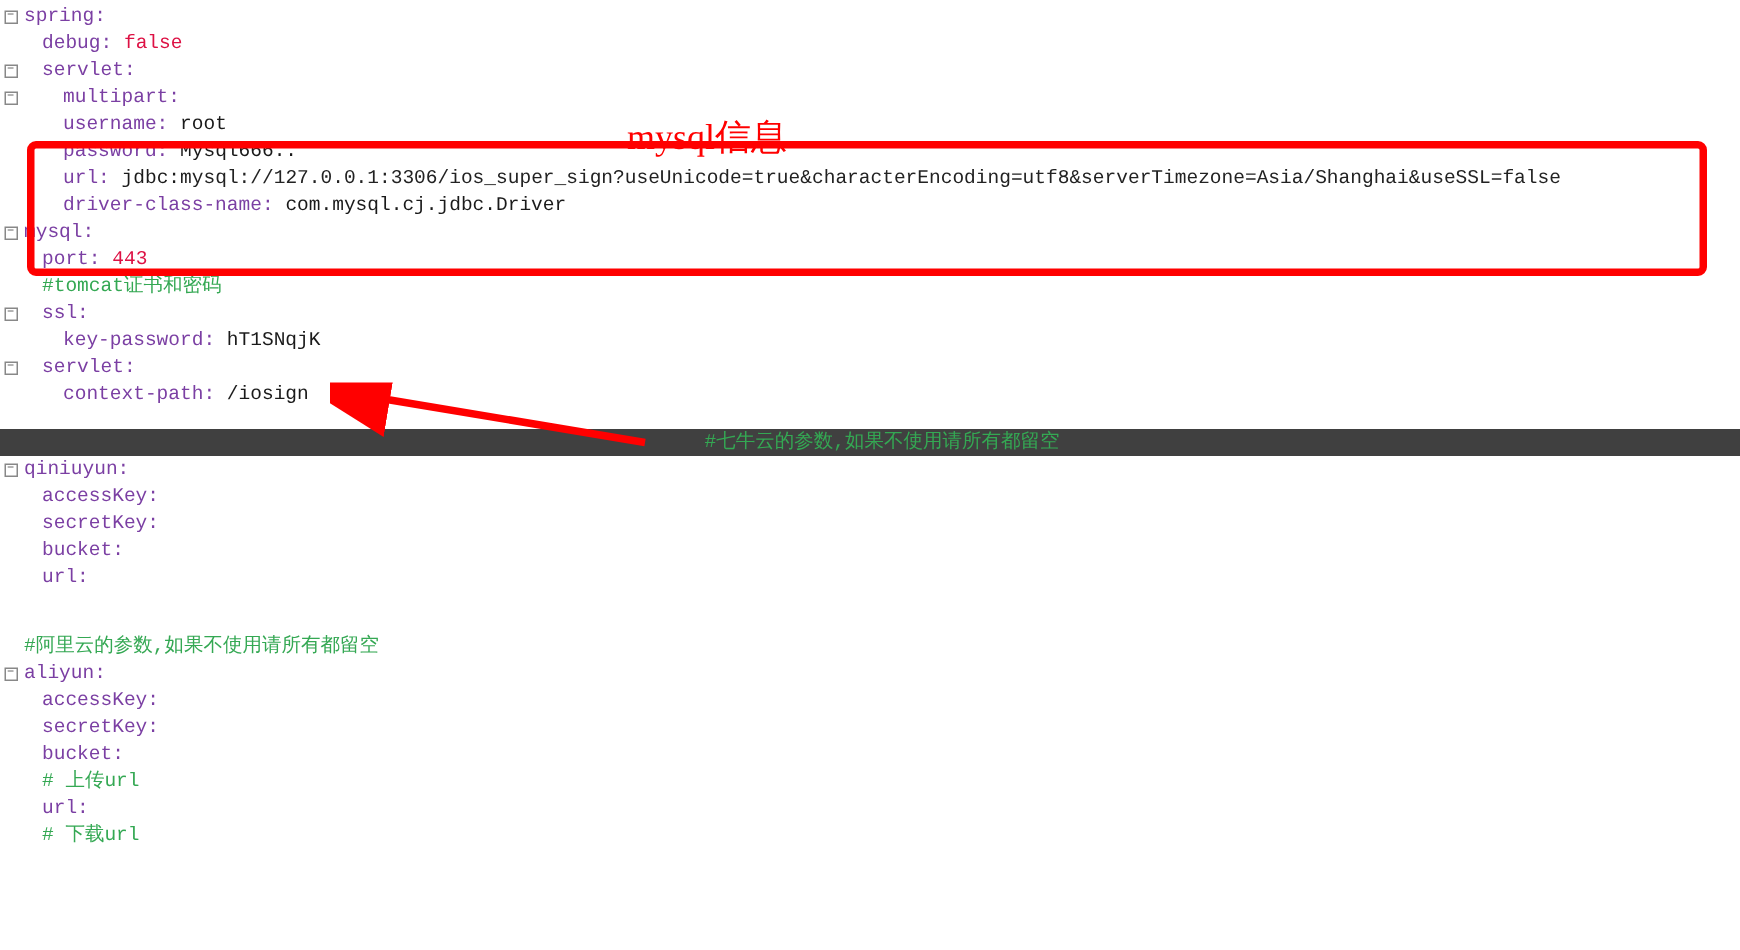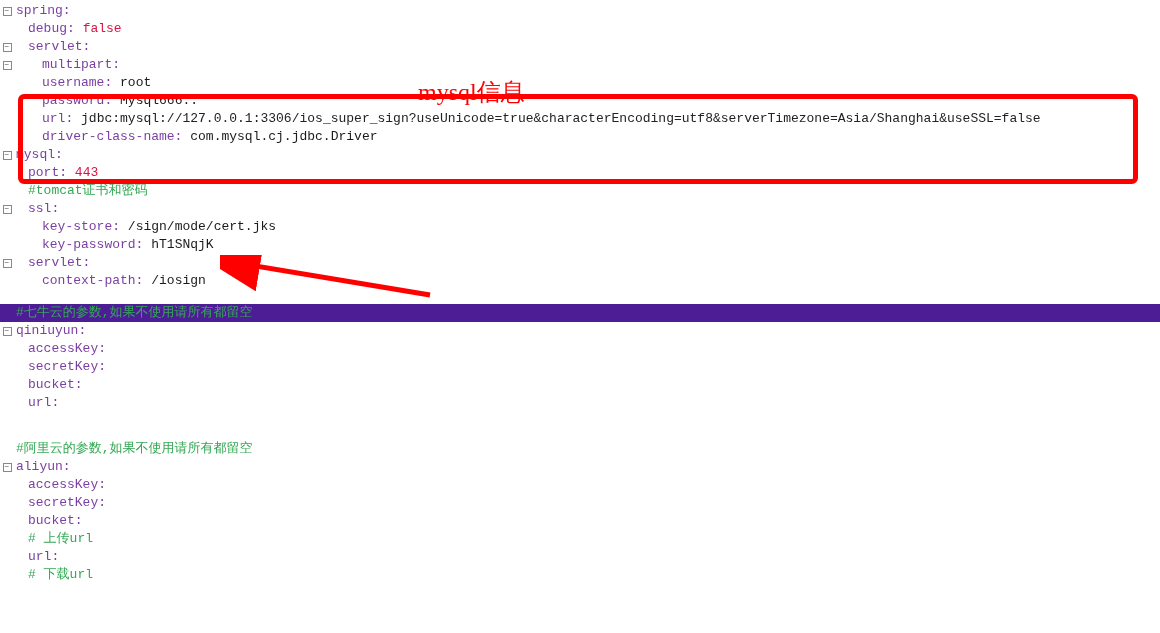--- a/index.html
+++ b/index.html
@@ -48,21 +48,22 @@
 .indent-1 { padding-left: 14px; }
 .indent-2 { padding-left: 28px; }
 .indent-3 { padding-left: 42px; }
 .key { color: #7b3fa3; }
 .val { color: #1a1a1a; }
 .num { color: #d14; }
 .bool { color: #d14; }
 .comment { color: #34a853; }
 .link { color: #222; }
 .highlight-line {
-  background: #4c1d95;
+  background: #404040;
+  justify-content: center;
 }
 .annotation {
   position: absolute;
   color: #ff0000;
   font-family: "SimSun", "宋体", serif;
   font-size: 24px;
   pointer-events: none;
 }
 .red-box {
   position: absolute;
@@ -146,24 +147,20 @@
     <div class="code indent-1"><span class="comment">#tomcat证书和密码</span></div>
   </div>
 
   <div class="line">
     <div class="gutter">
         <div class="fold"></div>
       </div>
     <div class="code indent-1"><span class="key">ssl:</span></div>
   </div>
 
-  <div class="line">
-    <div class="gutter"></div>
-    <div class="code indent-2"><span class="key">key-store:</span> <span class="val">/sign/mode/cert.jks</span></div>
-  </div>
 
   <div class="line">
     <div class="gutter"></div>
     <div class="code indent-2"><span class="key">key-password:</span> <span class="val">hT1SNqjK</span></div>
   </div>
 
   <div class="line">
     <div class="gutter">
         <div class="fold"></div>
       </div>

